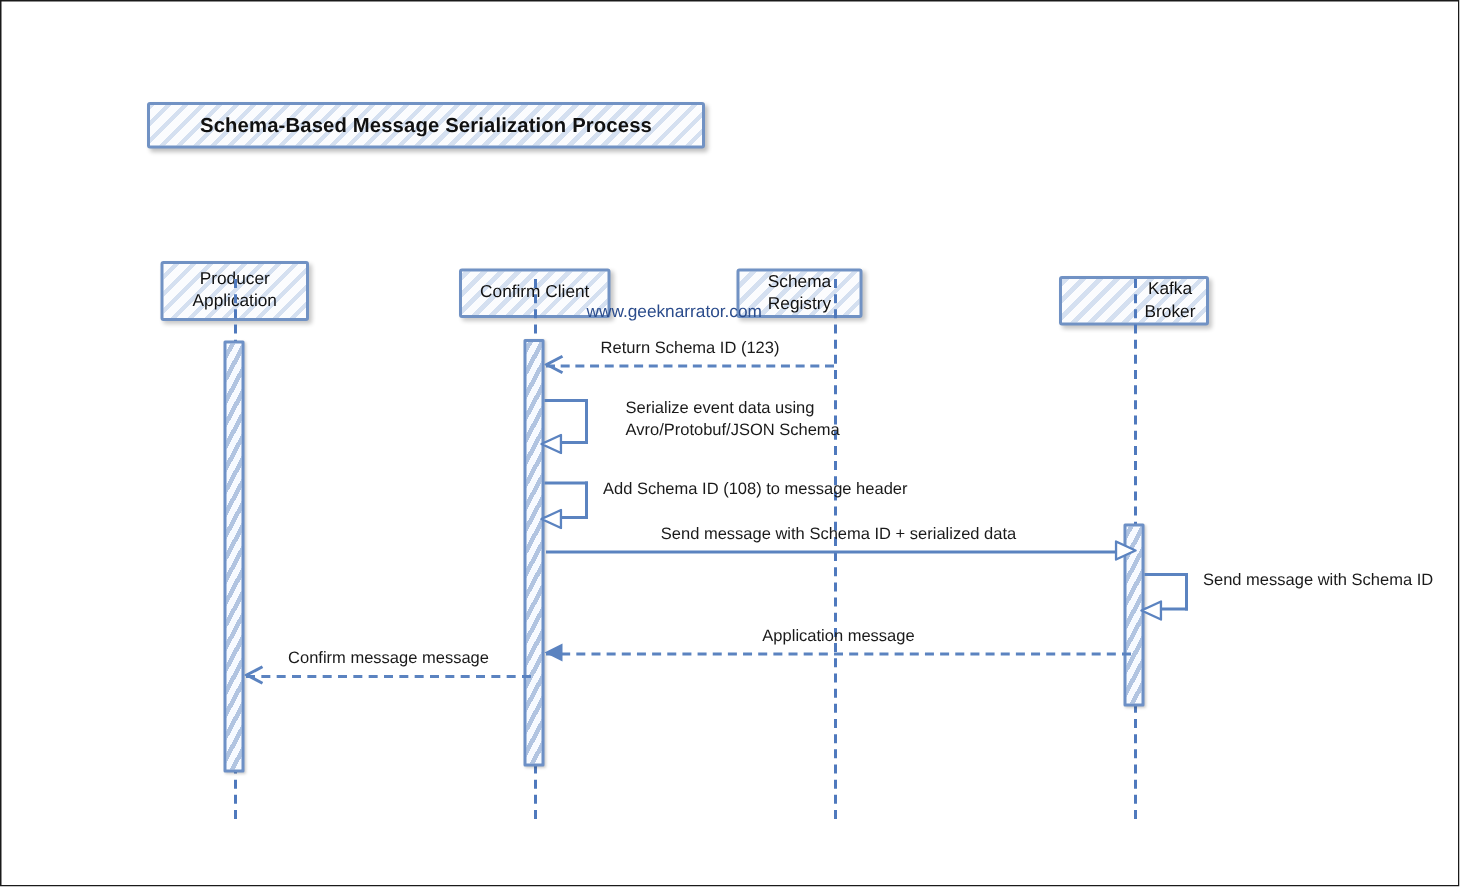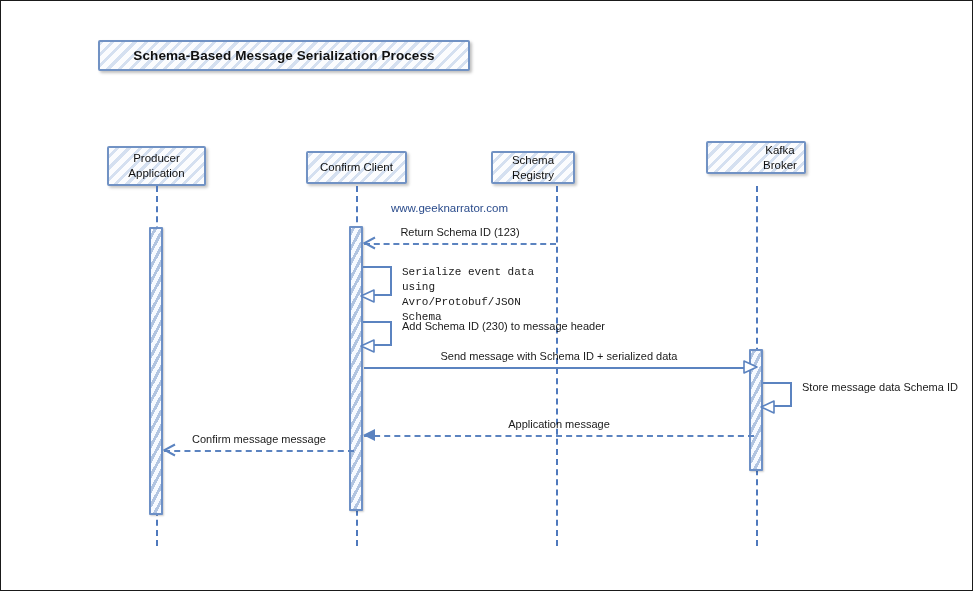--- a/index.html
+++ b/index.html
@@ -25,20 +25,21 @@
   
   .hatch {
     background-color: #fbfcfe;
     background-image: repeating-linear-gradient(
       -45deg,
       rgba(150, 178, 218, 0.00) 0px,
       rgba(150, 178, 218, 0.00) 5px,
       rgba(150, 178, 218, 0.38) 5px,
       rgba(150, 178, 218, 0.38) 8px
     );
+    margin-top: 28px;
   }
 
   
   #title-box {
     position: absolute;
     left: 97px;
     top: 39px;
     width: 372px;
     height: 31px;
     border: 2px solid #7192c4;
@@ -220,21 +221,21 @@
   </div>
 
   <div class="participant hatch" style="left:305px; top:150px; width:101px; height:33px;">
     <span class="plabel">Confirm Client</span>
   </div>
 
   <div class="participant hatch" style="left:490px; top:150px; width:84px; height:33px;">
     <span class="plabel">Schema Registry</span>
   </div>
 
-  <div class="participant hatch" style="left:705px; top:140px; width:100px; height:33px;padding-left:48px;">
+  <div class="participant hatch" style="left:705px; top:155px; width:100px; height:33px;padding-left:48px;">
     <span class="plabel">Kafka Broker</span>
   </div>
 
   <div class="activation" style="left:148px; top:226px; height:288px;"></div>
   <div class="activation" style="left:348px; top:225px; height:285px;"></div>
   <div class="activation" style="left:748px; top:348px; height:122px;"></div>
 
   <div id="watermark" style="left:390px; top:201px;">www.geeknarrator.com</div>
 
   <div class="msg dashed" style="left:363px; top:242px; width:192px;">
@@ -247,52 +248,52 @@
     <div class="label center">Return Schema ID (123)</div>
   </div>
 
   <div class="selfmsg" style="left:362px; top:265px; width:200px; height:42px;">
     <div class="loop" style="width:29px; height:30px;"></div>
     <div class="shead" style="left:-4px; top:23px;">
       <svg width="16" height="14" viewBox="0 0 16 14">
         <polygon points="2,7 15,1 15,13" fill="#ffffff" stroke="#5b83c0" stroke-width="1.6" stroke-linejoin="round"></polygon>
       </svg>
     </div>
-    <div class="slabel" style="left:39px; top:-1px;font-family:Liberation Mono, monospace;">Serialize event data using
+    <div class="slabel" style="left:54px; top:-1px;">Serialize event data using
 Avro/Protobuf/JSON Schema</div>
   </div>
 
   <div class="selfmsg" style="left:362px; top:320px; width:250px; height:36px;">
     <div class="loop" style="width:29px; height:25px;"></div>
     <div class="shead" style="left:-4px; top:18px;">
       <svg width="16" height="14" viewBox="0 0 16 14">
         <polygon points="2,7 15,1 15,13" fill="#ffffff" stroke="#5b83c0" stroke-width="1.6" stroke-linejoin="round"></polygon>
       </svg>
     </div>
-    <div class="slabel" style="left:39px; top:-2px;">Add Schema ID (230) to message header</div>
+    <div class="slabel" style="left:39px; top:-2px;">Add Schema ID (108) to message header</div>
   </div>
 
   <div class="msg" style="left:363px; top:366px; width:390px;">
     <div class="line"></div>
     <div class="head open-right">
       <svg width="15" height="14" viewBox="0 0 15 14">
         <polygon points="14,7 1,1 1,13" fill="#ffffff" stroke="#5b83c0" stroke-width="1.6" stroke-linejoin="round"></polygon>
       </svg>
     </div>
     <div class="label center">Send message with Schema ID + serialized data</div>
   </div>
 
   <div class="selfmsg" style="left:762px; top:381px; width:200px; height:36px;">
     <div class="loop" style="width:29px; height:25px;"></div>
     <div class="shead" style="left:-4px; top:18px;">
       <svg width="16" height="14" viewBox="0 0 16 14">
         <polygon points="2,7 15,1 15,13" fill="#ffffff" stroke="#5b83c0" stroke-width="1.6" stroke-linejoin="round"></polygon>
       </svg>
     </div>
-    <div class="slabel" style="left:39px; top:-2px;">Store message data Schema ID</div>
+    <div class="slabel" style="left:39px; top:-2px;">Send message with Schema ID</div>
   </div>
 
   <div class="msg dashed" style="left:363px; top:434px; width:390px;">
     <div class="line"></div>
     <div class="head solid-left"></div>
     <div class="label center">Application message</div>
   </div>
 
   <div class="msg dashed" style="left:163px; top:449px; width:190px;">
     <div class="line"></div>

